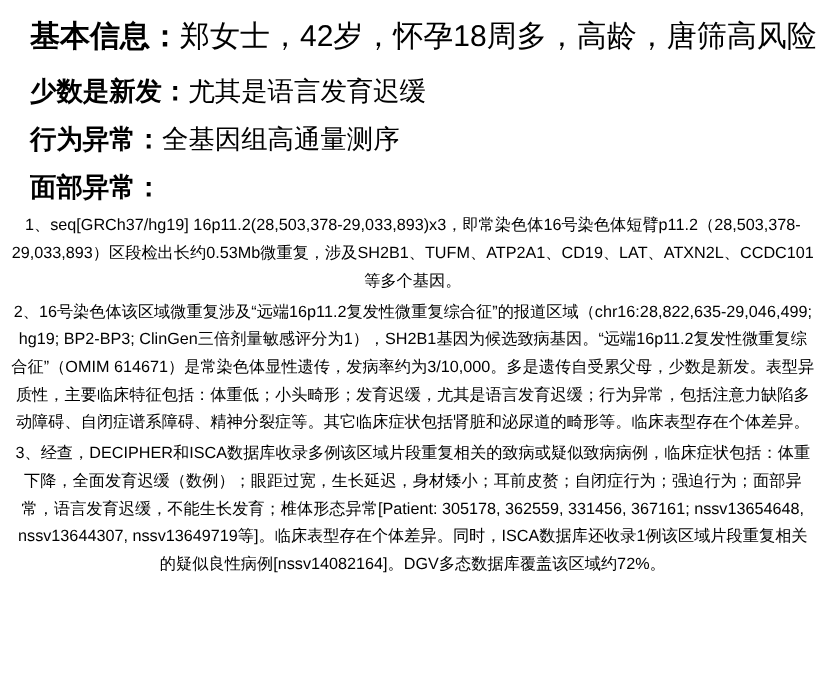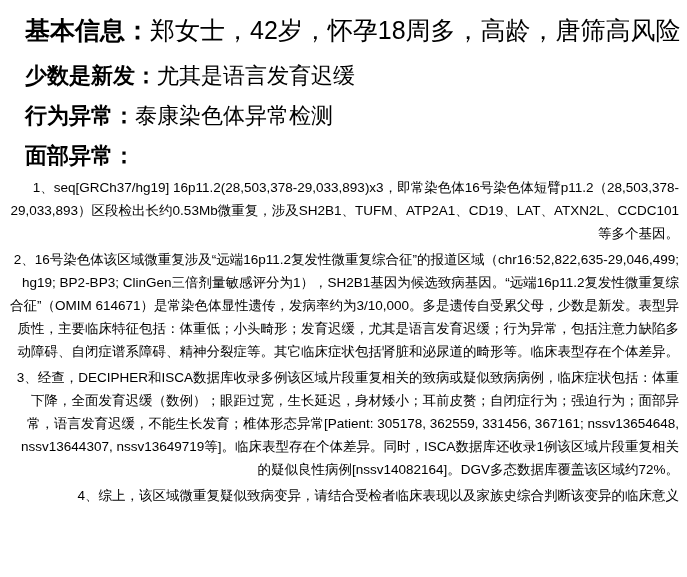--- a/index.html
+++ b/index.html
@@ -37,46 +37,45 @@
   .field .value {
     font-weight: normal;
   }
   .field.results-heading {
     margin-bottom: 9px;
   }
   .para {
     font-size: 13.5px;
     line-height: 23px;
     margin: 0 0 3px 0;
-    text-align: right;
+    text-align: center;
     word-wrap: break-word;
   }
 </style>
 </head>
 <body>
 
 <div class="doc">
 
   <div class="field primary">
     <span class="label">基本信息：</span><span class="value">郑女士，42岁，怀孕18周多，高龄，唐筛高风险</span>
   </div>
 
   <div class="field">
     <span class="label">少数是新发：</span><span class="value">尤其是语言发育迟缓</span>
   </div>
 
   <div class="field">
-    <span class="label">行为异常：</span><span class="value">泰康染色体异常检测</span>
+    <span class="label">行为异常：</span><span class="value">全基因组高通量测序</span>
   </div>
 
 
   <div class="field results-heading">
     <span class="label">面部异常：</span><span class="value"></span>
   </div>
 
   <div class="results">
     <p class="para">1、seq[GRCh37/hg19] 16p11.2(28,503,378-29,033,893)x3，即常染色体16号染色体短臂p11.2（28,503,378-29,033,893）区段检出长约0.53Mb微重复，涉及SH2B1、TUFM、ATP2A1、CD19、LAT、ATXN2L、CCDC101等多个基因。</p>
-    <p class="para">2、16号染色体该区域微重复涉及“远端16p11.2复发性微重复综合征”的报道区域（chr16:52,822,635-29,046,499; hg19; BP2-BP3; ClinGen三倍剂量敏感评分为1），SH2B1基因为候选致病基因。“远端16p11.2复发性微重复综合征”（OMIM 614671）是常染色体显性遗传，发病率约为3/10,000。多是遗传自受累父母，少数是新发。表型异质性，主要临床特征包括：体重低；小头畸形；发育迟缓，尤其是语言发育迟缓；行为异常，包括注意力缺陷多动障碍、自闭症谱系障碍、精神分裂症等。其它临床症状包括肾脏和泌尿道的畸形等。临床表型存在个体差异。</p>
+    <p class="para">2、16号染色体该区域微重复涉及“远端16p11.2复发性微重复综合征”的报道区域（chr16:28,822,635-29,046,499; hg19; BP2-BP3; ClinGen三倍剂量敏感评分为1），SH2B1基因为候选致病基因。“远端16p11.2复发性微重复综合征”（OMIM 614671）是常染色体显性遗传，发病率约为3/10,000。多是遗传自受累父母，少数是新发。表型异质性，主要临床特征包括：体重低；小头畸形；发育迟缓，尤其是语言发育迟缓；行为异常，包括注意力缺陷多动障碍、自闭症谱系障碍、精神分裂症等。其它临床症状包括肾脏和泌尿道的畸形等。临床表型存在个体差异。</p>
     <p class="para">3、经查，DECIPHER和ISCA数据库收录多例该区域片段重复相关的致病或疑似致病病例，临床症状包括：体重下降，全面发育迟缓（数例）；眼距过宽，生长延迟，身材矮小；耳前皮赘；自闭症行为；强迫行为；面部异常，语言发育迟缓，不能生长发育；椎体形态异常[Patient: 305178, 362559, 331456, 367161; nssv13654648, nssv13644307, nssv13649719等]。临床表型存在个体差异。同时，ISCA数据库还收录1例该区域片段重复相关的疑似良性病例[nssv14082164]。DGV多态数据库覆盖该区域约72%。</p>
-    <p class="para">4、综上，该区域微重复疑似致病变异，请结合受检者临床表现以及家族史综合判断该变异的临床意义</p>
   </div>
 
 </div>
 
 </body></html>

